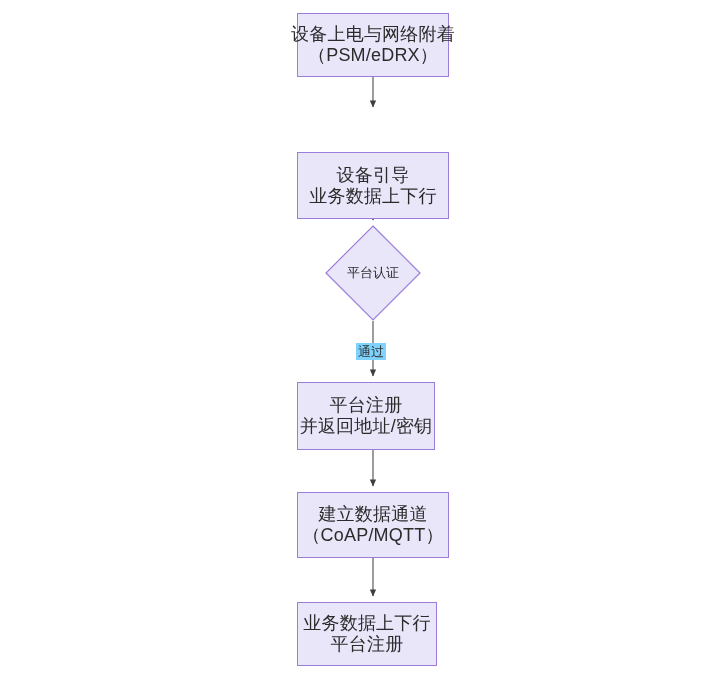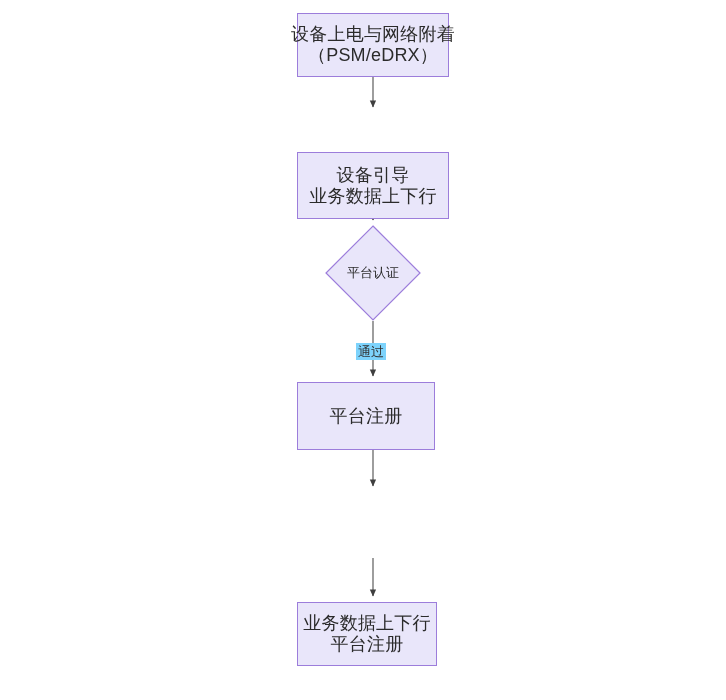--- a/index.html
+++ b/index.html
@@ -122,21 +122,26 @@
       <span>平台认证</span>
     </div>
   </div>
 
   <div class="edge-label" style="left:356px; top:343px;">
     <span>通过</span>
   </div>
 
   <div class="node" style="left:297px; top:382px; width:138px; height:68px;">
     <span class="line">平台注册</span>
+    <span class="line">并返回地址/密钥</span>
   </div>
 
+  <div class="node" style="left:297px; top:492px; width:152px; height:66px;">
+    <span class="line">建立数据通道</span>
+    <span class="line">（CoAP/MQTT）</span>
+  </div>
 
   <div class="node" style="left:297px; top:602px; width:140px; height:64px;">
     <span class="line">业务数据上下行</span>
     <span class="line">平台注册</span>
   </div>
 
 </div>
 
 </body></html>

